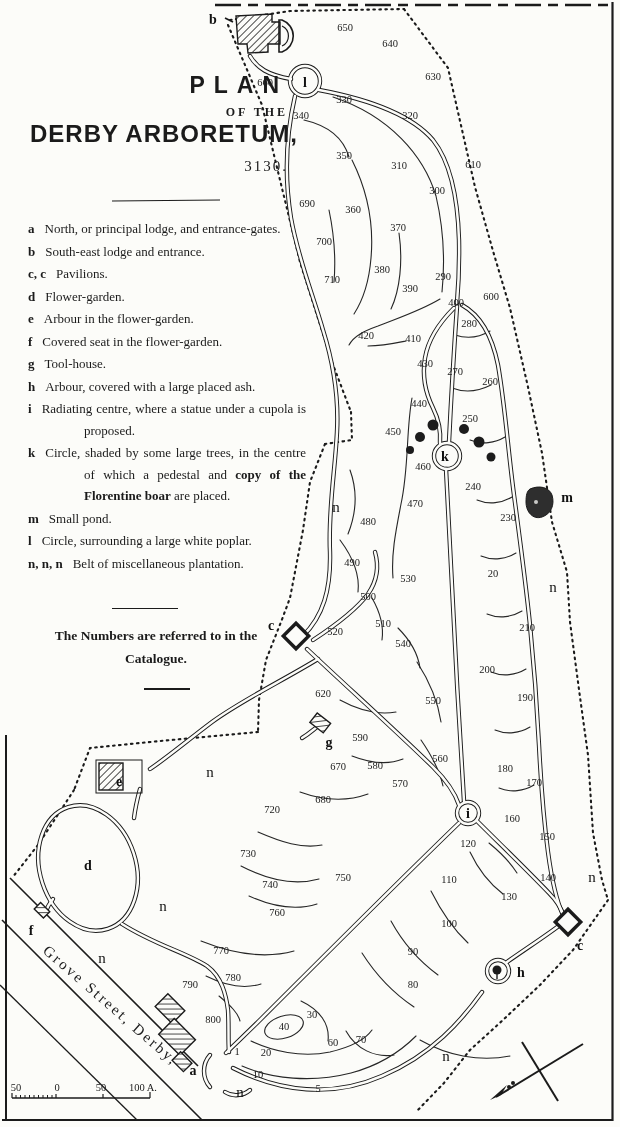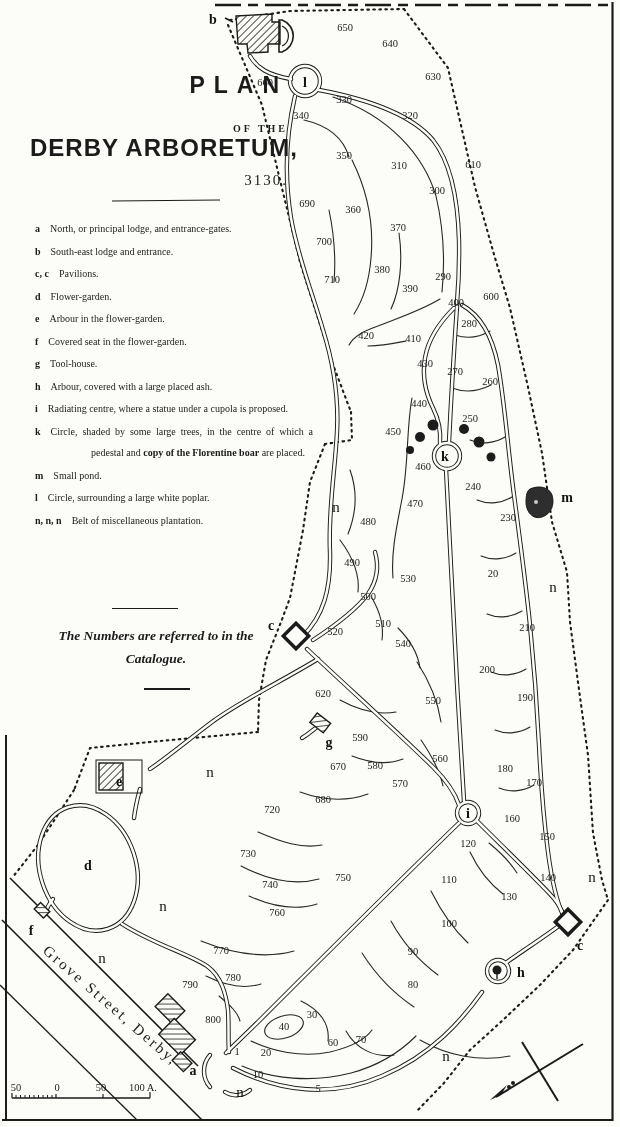--- a/index.html
+++ b/index.html
@@ -2,33 +2,33 @@
 <html><head>
 <meta charset="utf-8">
 <style>
   html,body{margin:0;padding:0;background:#e8e6e0;}
   .sheet{position:relative;width:620px;height:1127px;background:#fcfcf9;overflow:hidden;
          font-family:"Liberation Serif",serif;color:#1b1b1b;}
   .abs{position:absolute;}
   
   .title-block{left:30px;top:72px;width:258px;text-align:right;}
   .t-plan{font-family:"Liberation Sans",sans-serif;font-weight:bold;font-size:23px;letter-spacing:9px;}
-  .t-ofthe{font-weight:bold;font-size:10px;letter-spacing:3px;margin-top:24px;}
+  .t-ofthe{font-weight:bold;font-size:12px;letter-spacing:3px;margin-top:6px;}
   .t-name{font-family:"Liberation Sans",sans-serif;font-weight:bold;font-size:24px;letter-spacing:1px;white-space:nowrap;}
   .t-year{font-size:15px;letter-spacing:2px;margin-top:10px;}
   .rule{height:0;border-top:1.6px solid #1b1b1b;}
   .rule-title{left:112px;top:200px;width:108px;transform:rotate(-.6deg);}
   .rule-legend{left:112px;top:608px;width:66px;}
   .rule-note{left:144px;top:688px;width:46px;border-top-width:2.2px;}
   
-  .legend{left:35px;top:218px;width:278px;font-size:10px;line-height:21.5px;}
+  .legend{left:28px;top:218px;width:278px;font-size:13px;line-height:21.5px;}
   .lg-row{padding-left:56px;text-indent:-56px;text-align:justify;margin:0 0 1px 0;}
   .lg-key{font-weight:bold;padding-right:10px;}
   .lg-b{font-weight:bold;}
-  .note{left:34px;top:624px;width:244px;font-style:italic;font-weight:bold;font-size:13.5px;
+  .note{left:34px;top:624px;width:244px;font-weight:bold;font-size:13.5px;
         line-height:23px;text-align:center;}
   
   svg{position:absolute;left:0;top:0;}
   #fence path{stroke:#1b1b1b;stroke-width:2.1;fill:none;stroke-dasharray:1.6 4.4;stroke-linecap:round;}
   #beds path,#beds ellipse{stroke:#262626;stroke-width:1.1;fill:none;stroke-linecap:round;}
   #walks path,#walks circle,#walks ellipse{stroke:#1b1b1b;stroke-width:4.4;fill:none;stroke-linecap:round;}
   .walks-inner path,.walks-inner circle,.walks-inner ellipse{stroke:#fcfcf9;stroke-width:2.5;fill:none;stroke-linecap:round;}
   #frame line{stroke:#1b1b1b;}
   .num{font:10.5px "Liberation Serif",serif;fill:#1b1b1b;}
   .ltr{font:bold 14px "Liberation Serif",serif;fill:#111;}

